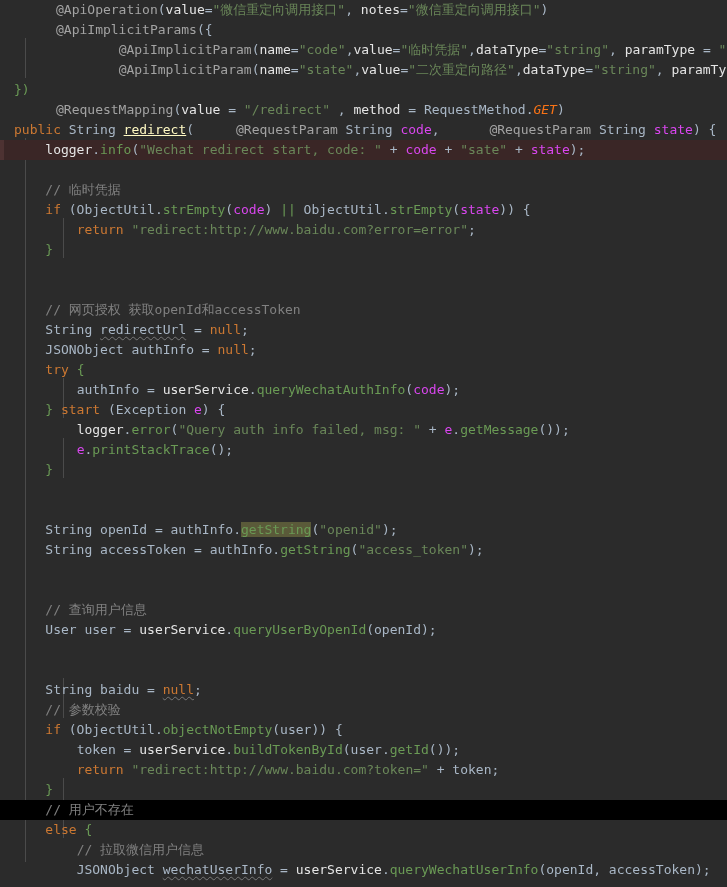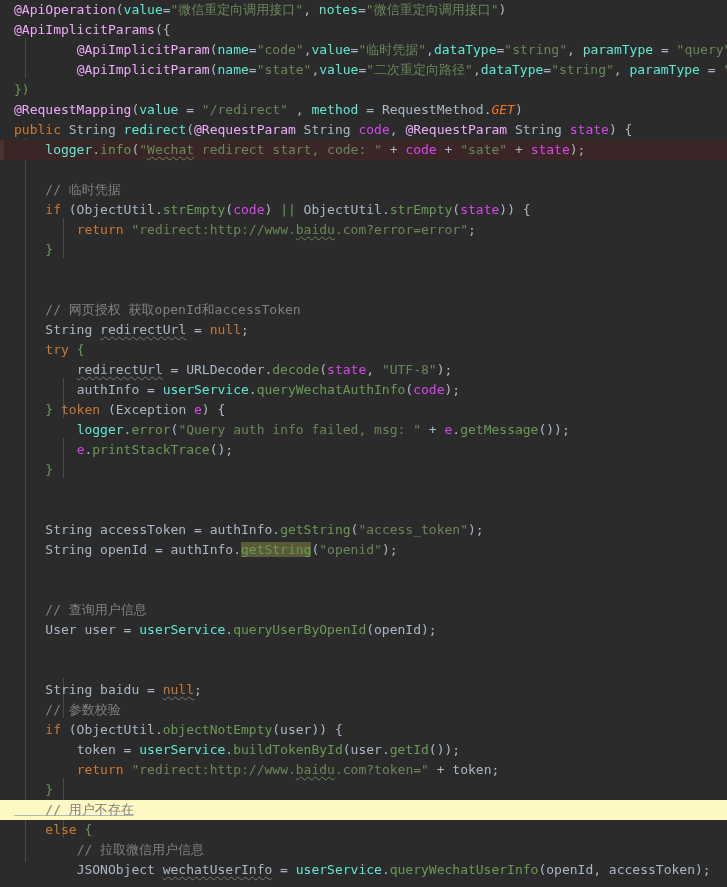--- a/index.html
+++ b/index.html
@@ -53,40 +53,38 @@
   .line.hl-error::before {
     content: "";
     position: absolute;
     left: 0;
     top: 0;
     bottom: 0;
     width: 4px;
     background: #4d3232;
   }
   .line.hl-caret {
-    background: #fef9c3;
-    text-decoration: underline;
+    background: #000000;
   }
 
   
   .tk-default   { color: #a9b7c6; }
   .tk-keyword   { color: #cc7832; }
-  .tk-annot     { color: #f0abfc; }
+  .tk-annot     { color: #a3a3a3; margin-left: 42px; }
   .tk-string    { color: #6a8759; }
   .tk-comment   { color: #808080; }
-  .tk-field     { color: #5eead4; }
-  .tk-method    { color: #5eead4; }
+  .tk-field     { color: #e5e5e5; }
+  .tk-method    { color: #fef9c3; text-decoration: underline; }
   .tk-call      { color: #6a9a55; }
   .tk-static    { color: #6a9a55; }
   .tk-staticf   { color: #f97316; font-style: italic; }
   .tk-param     { color: #d946ef; }
 
   
   .wavy {
-    text-decoration: underline;
     text-decoration-style: wavy;
     text-decoration-color: #6a8759;
     text-decoration-thickness: 1px;
     text-underline-offset: 2px;
   }
   .wavy-gray {
     text-decoration: underline;
     text-decoration-style: wavy;
     text-decoration-color: #777777;
     text-decoration-thickness: 1px;
@@ -140,42 +138,42 @@
     <div class="line"><span>    </span><span class="tk-call">}</span></div>
 
     <div class="line"> </div>
 
     <div class="line"> </div>
 
     <div class="line"><span>    </span><span class="tk-comment">// 网页授权 获取openId和accessToken</span></div>
 
     <div class="line"><span>    </span><span class="tk-default">String </span><span class="tk-default wavy-gray">redirectUrl</span><span class="tk-default"> = </span><span class="tk-keyword">null</span><span class="tk-default">;</span></div>
 
+    <div class="line"><span>    </span><span class="tk-default">JSONObject authInfo = </span><span class="tk-keyword">null</span><span class="tk-default">;</span></div>
 
     <div class="line"><span>    </span><span class="tk-keyword">try</span><span class="tk-default"> </span><span class="tk-call">{</span></div>
 
-    <div class="line"><span>        </span><span class="tk-default wavy-gray">redirectUrl</span><span class="tk-default"> = URLDecoder.</span><span class="tk-static">decode</span><span class="tk-default">(</span><span class="tk-param">state</span><span class="tk-default">, </span><span class="tk-string">"UTF-8"</span><span class="tk-default">);</span></div>
 
     <div class="line"><span>        </span><span class="tk-default">authInfo = </span><span class="tk-field">userService</span><span class="tk-default">.</span><span class="tk-call">queryWechatAuthInfo</span><span class="tk-default">(</span><span class="tk-param">code</span><span class="tk-default">);</span></div>
 
-    <div class="line"><span>    </span><span class="tk-call">}</span><span class="tk-default"> </span><span class="tk-keyword">token</span><span class="tk-default"> (Exception </span><span class="tk-param">e</span><span class="tk-default">) {</span></div>
+    <div class="line"><span>    </span><span class="tk-call">}</span><span class="tk-default"> </span><span class="tk-keyword">start</span><span class="tk-default"> (Exception </span><span class="tk-param">e</span><span class="tk-default">) {</span></div>
 
     <div class="line"><span>        </span><span class="tk-field">logger</span><span class="tk-default">.</span><span class="tk-call">error</span><span class="tk-default">(</span><span class="tk-string">"Query auth info failed, msg: "</span><span class="tk-default"> + </span><span class="tk-param">e</span><span class="tk-default">.</span><span class="tk-call">getMessage</span><span class="tk-default">());</span></div>
 
     <div class="line"><span>        </span><span class="tk-param">e</span><span class="tk-default">.</span><span class="tk-call">printStackTrace</span><span class="tk-default">();</span></div>
 
     <div class="line"><span>    </span><span class="tk-call">}</span></div>
 
     <div class="line"> </div>
 
     <div class="line"> </div>
 
+    <div class="line"><span>    </span><span class="tk-default">String openId = authInfo.</span><span class="tk-call sel-hl">getString</span><span class="tk-default">(</span><span class="tk-string">"openid"</span><span class="tk-default">);</span></div>
+
     <div class="line"><span>    </span><span class="tk-default">String accessToken = authInfo.</span><span class="tk-call">getString</span><span class="tk-default">(</span><span class="tk-string">"access_token"</span><span class="tk-default">);</span></div>
-
-    <div class="line"><span>    </span><span class="tk-default">String openId = authInfo.</span><span class="tk-call sel-hl">getString</span><span class="tk-default">(</span><span class="tk-string">"openid"</span><span class="tk-default">);</span></div>
 
     <div class="line"> </div>
 
     <div class="line"> </div>
 
     <div class="line"><span>    </span><span class="tk-comment">// 查询用户信息</span></div>
 
     <div class="line"><span>    </span><span class="tk-default">User user = </span><span class="tk-field">userService</span><span class="tk-default">.</span><span class="tk-call">queryUserByOpenId</span><span class="tk-default">(openId);</span></div>
 
     <div class="line"> </div>

